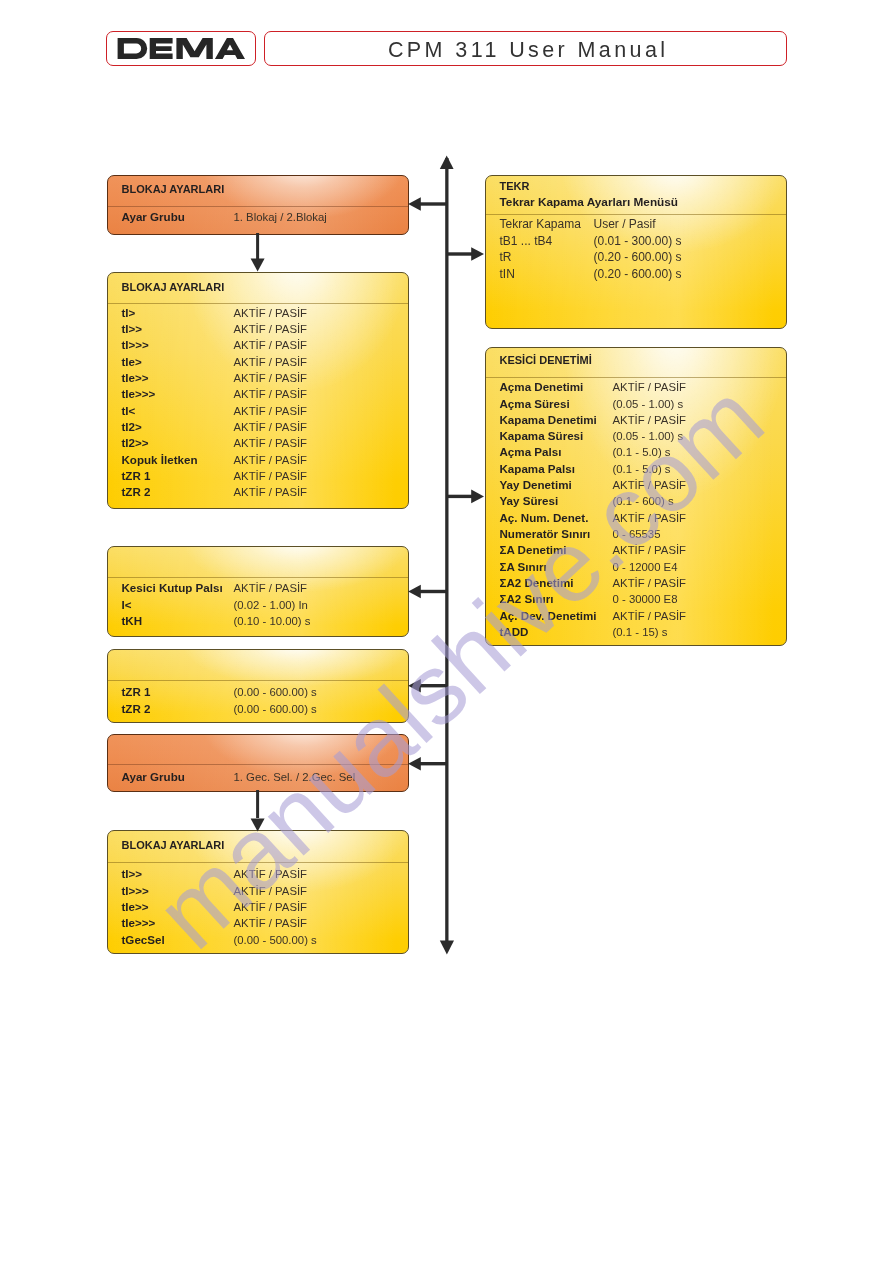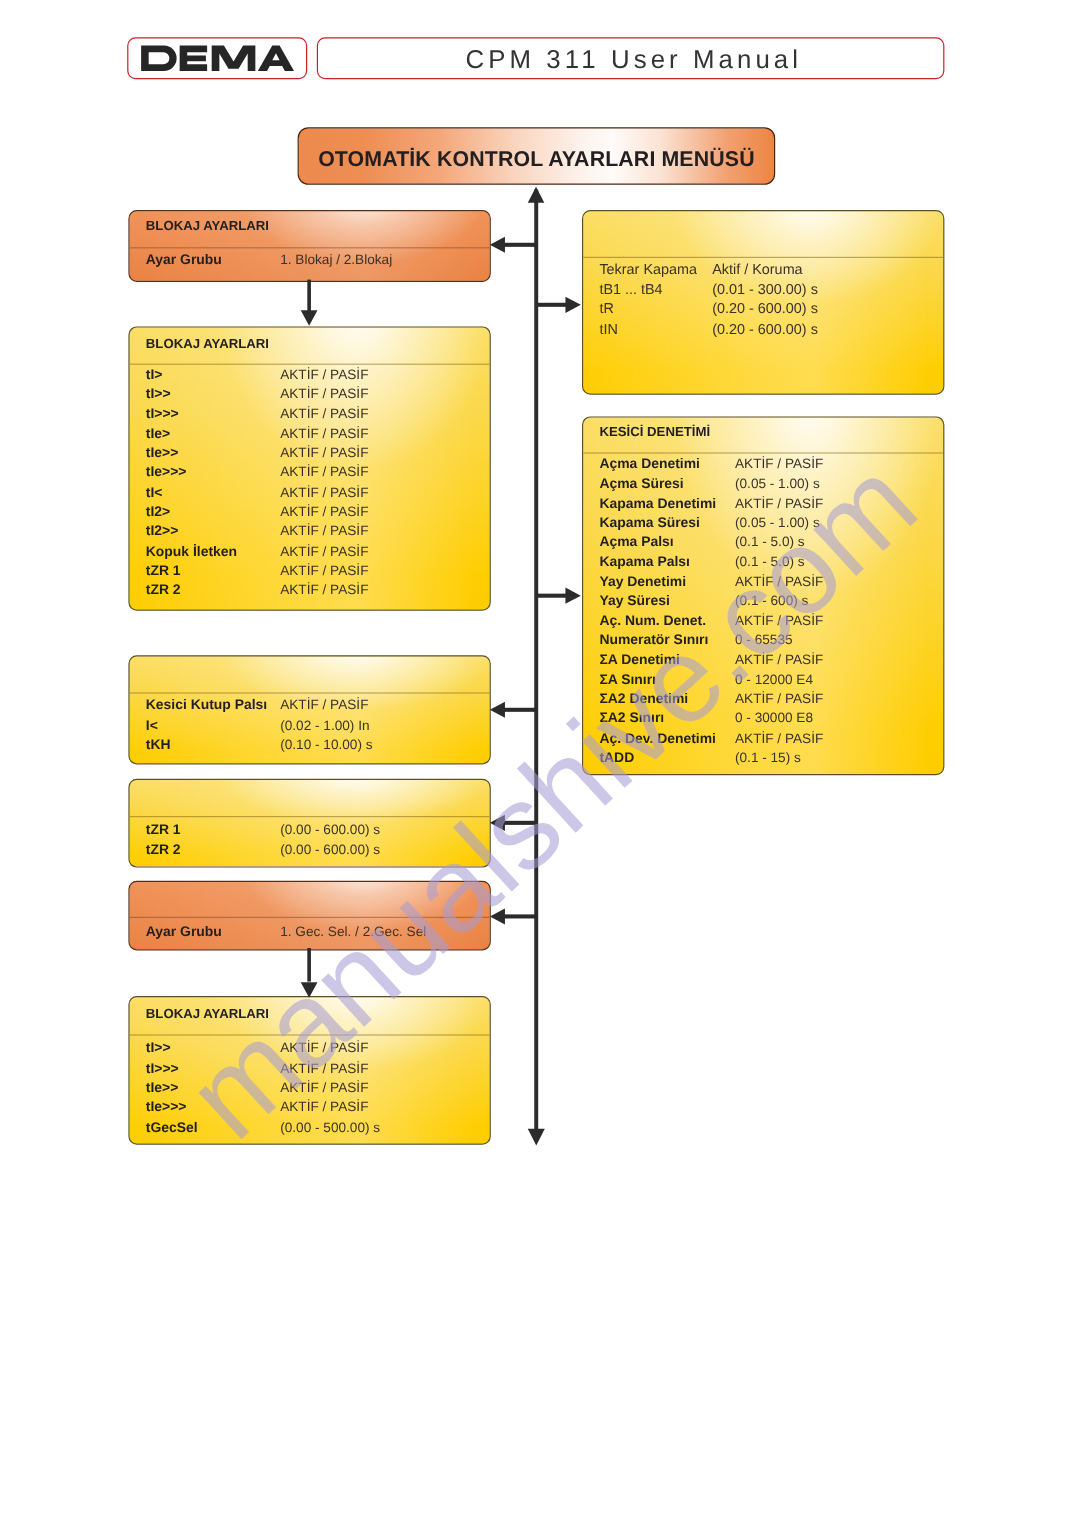--- a/index.html
+++ b/index.html
@@ -74,23 +74,20 @@
   <svg class="logo-svg" width="145" height="27" viewBox="0 0 145 27" aria-label="DEMA">
     <path fill="#262626" fill-rule="evenodd" d="M7.6 2.9 H26.6 a10.6 10.6 0 0 1 0 21.2 H7.6 Z M13.9 8.6 V18.5 H26.2 a4.95 4.95 0 0 0 0 -9.9 Z"></path>
     <path fill="#262626" d="M39.7 2.9 H62.6 V8.5 H46.0 V11.2 H61.6 V16.0 H46.0 V18.6 H62.6 V24.1 H39.7 Z"></path>
     <path fill="#262626" d="M66.4 2.9 h10.2 l8.0 13.3 l8.0 -13.3 h10.2 v21.2 h-6.4 v-14.5 l-7.6 12.7 h-8.4 l-7.6 -12.7 v14.5 h-6.4 Z"></path>
     <path fill="#262626" fill-rule="evenodd" d="M104.9 24.1 l12.0 -21.2 h6.1 l12.0 21.2 h-7.7 l-2.15 -4.1 h-10.4 l-2.15 4.1 Z M116.9 15.2 h6.1 l-3.05 -5.8 Z"></path>
   </svg>
   <div class="title-box">
     <div class="title-text">CPM 311 User Manual</div>
   </div>
 
-  <div class="title-main">
-    <span>OTOMATİK KONTROL AYARLARI MENÜSÜ</span>
-  </div>
 
   <div id="diagram">
       <div class="box orange orangefill" style="left:107px;top:174.5px;width:302px;height:60px">
         <div class="hdr" style="height:30.8px">
           <div class="t1" style="left:13.5px;top:8.7px">BLOKAJ AYARLARI</div>
         </div>
         <div class="sep" style="top:30.8px"></div>
         <div class="rows" style="left:13.5px;top:33.9px">
           <div class="row" style="top:0px">
             <span class="k">Ayar Grubu</span>
@@ -215,25 +212,29 @@
             <span class="k">tIe&gt;&gt;&gt;</span>
             <span class="v" style="left:112px">AKTİF / PASİF</span>
           </div>
           <div class="row" style="top:65.28px">
             <span class="k">tGecSel</span>
             <span class="v" style="left:112px">(0.00 - 500.00) s</span>
           </div>
         </div>
       </div>
       <div class="box yellow" style="left:484.5px;top:175px;width:302.5px;height:153.5px">
+        <div class="hdr" style="height:38px">
+          <div class="t1" style="left:14px;top:4.7px">TEKR</div>
+          <div class="t2" style="left:14px;top:20.7px">Tekrar Kapama Ayarları Menüsü</div>
+        </div>
         <div class="sep" style="top:38px"></div>
         <div class="rows plain" style="left:14px;top:40.1px">
           <div class="row" style="top:0px">
             <span class="k">Tekrar Kapama</span>
-            <span class="v" style="left:94px">Aktif / Koruma</span>
+            <span class="v" style="left:94px">User / Pasif</span>
           </div>
           <div class="row" style="top:16.6px">
             <span class="k">tB1 ... tB4</span>
             <span class="v" style="left:94px">(0.01 - 300.00) s</span>
           </div>
           <div class="row" style="top:33.2px">
             <span class="k">tR</span>
             <span class="v" style="left:94px">(0.20 - 600.00) s</span>
           </div>
           <div class="row" style="top:49.800000000000004px">

